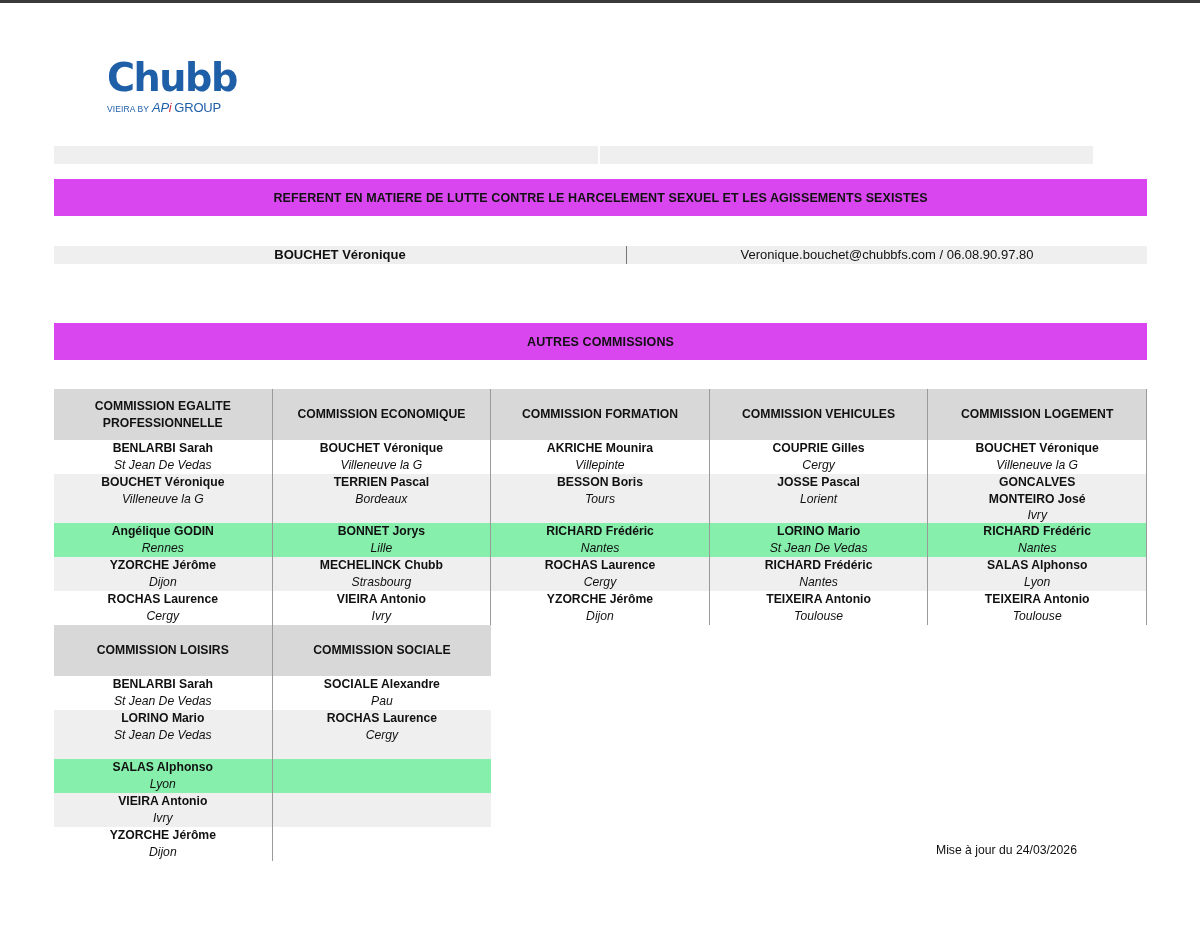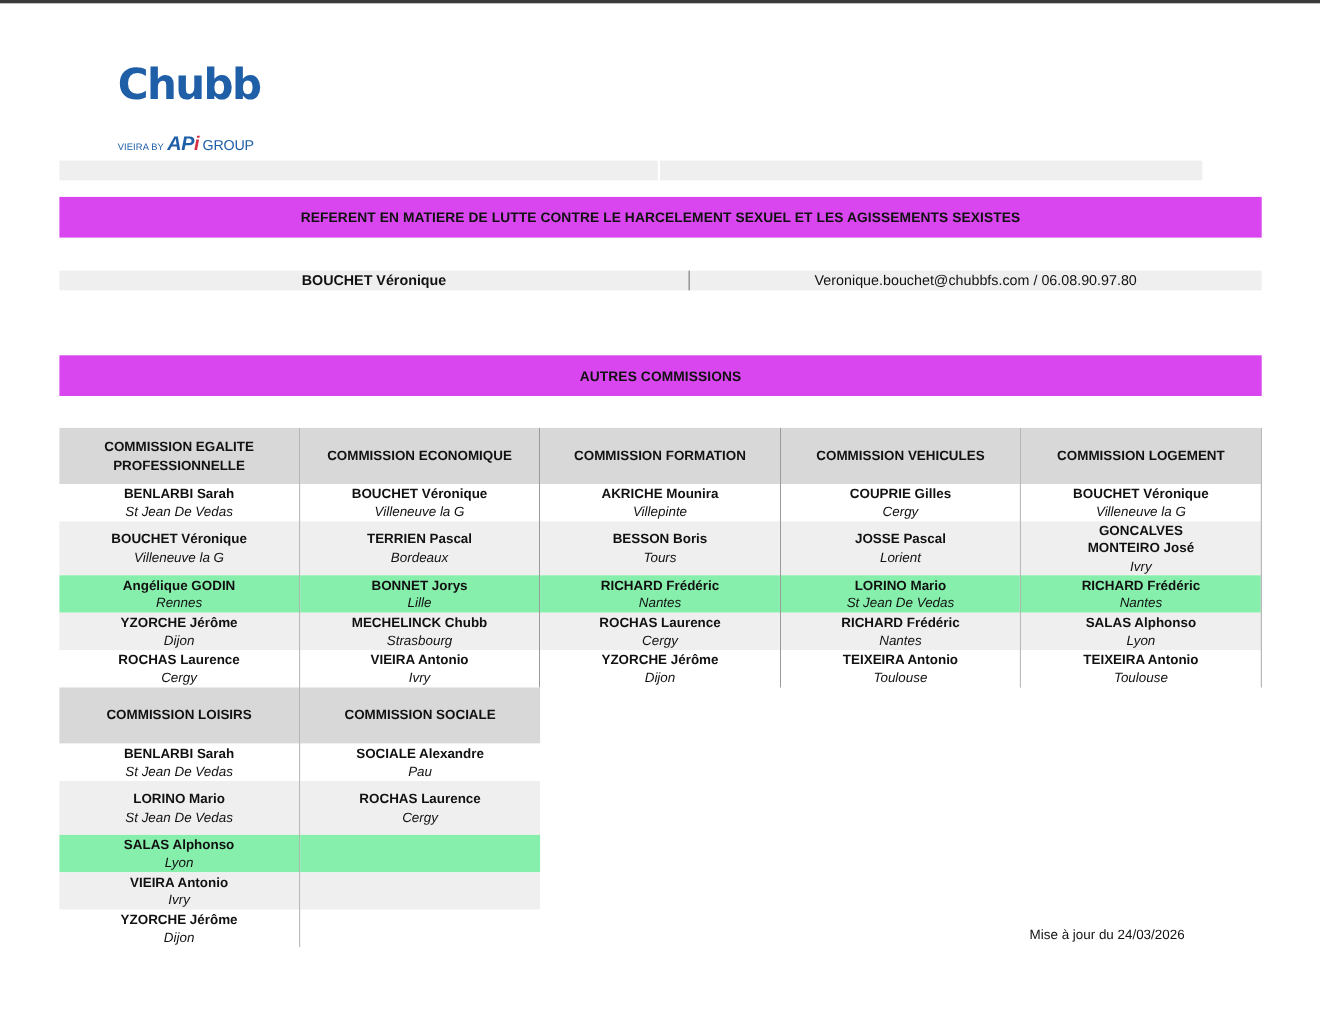--- a/index.html
+++ b/index.html
@@ -3,41 +3,41 @@
   <meta charset="utf-8">
   <style>
     * { box-sizing: border-box; margin: 0; padding: 0; }
     html, body { width: 1200px; height: 929px; background: #ffffff; overflow: hidden; }
     body { position: relative; font-family: "Liberation Sans", sans-serif; color: #111; }
     .topbar { position: absolute; left: 0; top: 0; width: 1200px; height: 3px; background: #3a3a3a; }
     .logo { position: absolute; left: 107px; top: 58px; }
     .logo-main { font-family: "DejaVu Sans", sans-serif; font-weight: 900; font-size: 39px; color: #1f5fa8; letter-spacing: -1.5px; line-height: 40px; transform: scaleX(0.98); transform-origin: left; }
     .logo-sub { display: flex; align-items: baseline; gap: 3px; margin-top: 2px; }
     .logo-powered { font-size: 8.5px; color: #1f5fa8; letter-spacing: 0.1px; }
-    .logo-api { font-weight: 700; font-size: 18px; color: #1f5fa8; font-style: italic; letter-spacing: -0.3px; margin-top: 20px; }
+    .logo-api { font-weight: 400; font-size: 13px; color: #1f5fa8; font-style: italic; letter-spacing: -0.3px; }
     .logo-api .i { color: #d62f40; }
     .logo-group { font-weight: 400; font-size: 13px; color: #1f5fa8; letter-spacing: -0.2px; }
 
     .empty-bar { position: absolute; top: 146px; height: 18px; background: #efefef; }
     .empty-bar.left { left: 54px; width: 544px; }
     .empty-bar.right { left: 600px; width: 493px; }
 
     .band { position: absolute; left: 54px; width: 1093px; background: #d946ef; display: flex; align-items: center; justify-content: center; font-weight: 700; font-size: 12.5px; letter-spacing: 0.1px; }
     .band.referent { top: 179px; height: 37px; }
     .band.autres { top: 323px; height: 37px; }
 
     .ref-row { position: absolute; left: 54px; top: 246px; width: 1093px; height: 18px; background: #efefef; display: flex; align-items: center; font-size: 13px; }
     .ref-name { width: 573px; text-align: center; font-weight: 700; border-right: 1px solid #777; height: 18px; line-height: 18px; }
     .ref-contact { flex: 1; text-align: center; line-height: 18px; }
 
     .grid { position: absolute; left: 54px; top: 389px; width: 1093px; display: grid; grid-template-columns: repeat(5, 1fr); }
     .col { display: flex; flex-direction: column; border-right: 1px solid #9a9a9a; }
     .col:last-child { border-right: none; }
     .head { height: 51px; background: #d8d8d8; display: flex; align-items: center; justify-content: center; text-align: center; font-weight: 700; font-size: 12.2px; line-height: 16.5px; padding: 0 6px; }
-    .cell { display: flex; flex-direction: column; align-items: center; justify-content: center; text-align: center; font-size: 12.2px; line-height: 16.5px; }
+    .cell { display: flex; flex-direction: column; align-items: center; text-align: center; font-size: 12.2px; line-height: 16.5px; }
     .cell .nm { font-weight: 700; }
     .cell .ct { font-style: italic; }
     .r0 { height: 34px; background: #ffffff; }
     .r1 { height: 49px; background: #efefef; }
     .r2 { height: 34px; background: #86efac; }
     .r3 { height: 34px; background: #efefef; }
     .r4 { height: 34px; background: #ffffff; }
     .col.last .r3 { background: #efefef; }
 
     .footer { position: absolute; left: 936px; top: 843px; font-size: 12.2px; }

